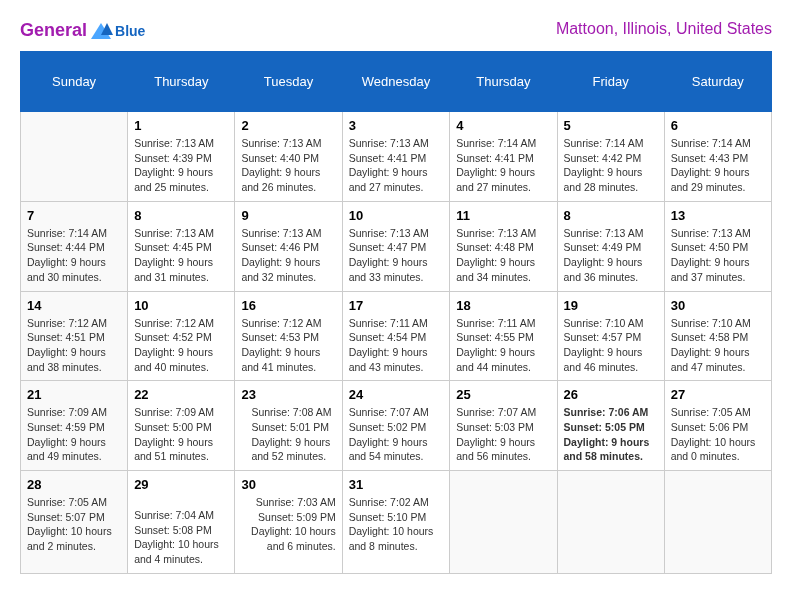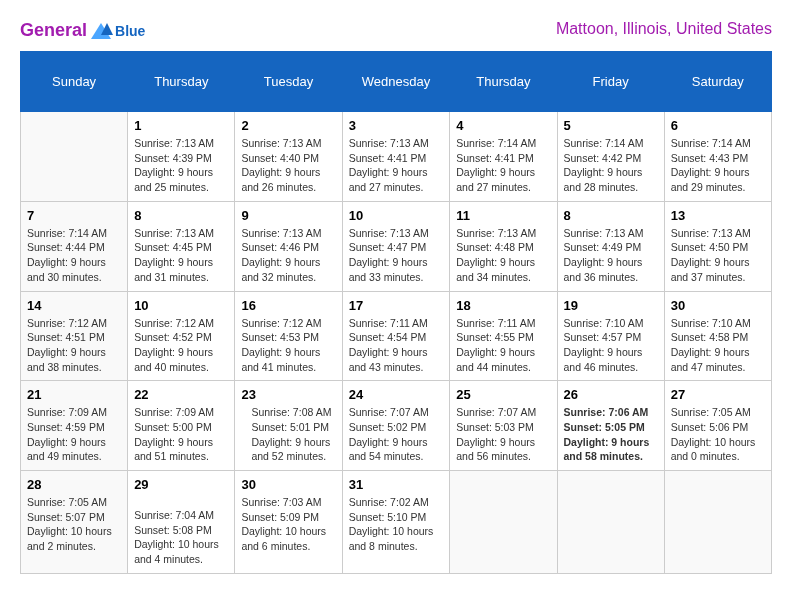--- a/index.html
+++ b/index.html
@@ -325,21 +325,21 @@
         </td>
         <td>
           <span class="day-number">29</span>
           <div class="day-info" style="white-space: pre-line; margin-top: 16px;">Sunrise: 7:04 AM
 Sunset: 5:08 PM
 Daylight: 10 hours
 and 4 minutes.</div>
         </td>
         <td>
           <span class="day-number">30</span>
-          <div class="day-info" style="white-space: pre-line;">Sunrise: 7:03 AM
+          <div class="day-info" style="white-space: pre-line; text-align: right;">Sunrise: 7:03 AM
 Sunset: 5:09 PM
 Daylight: 10 hours
 and 6 minutes.</div>
         </td>
         <td>
           <span class="day-number">31</span>
           <div class="day-info" style="white-space: pre-line;">Sunrise: 7:02 AM
 Sunset: 5:10 PM
 Daylight: 10 hours
 and 8 minutes.</div>

